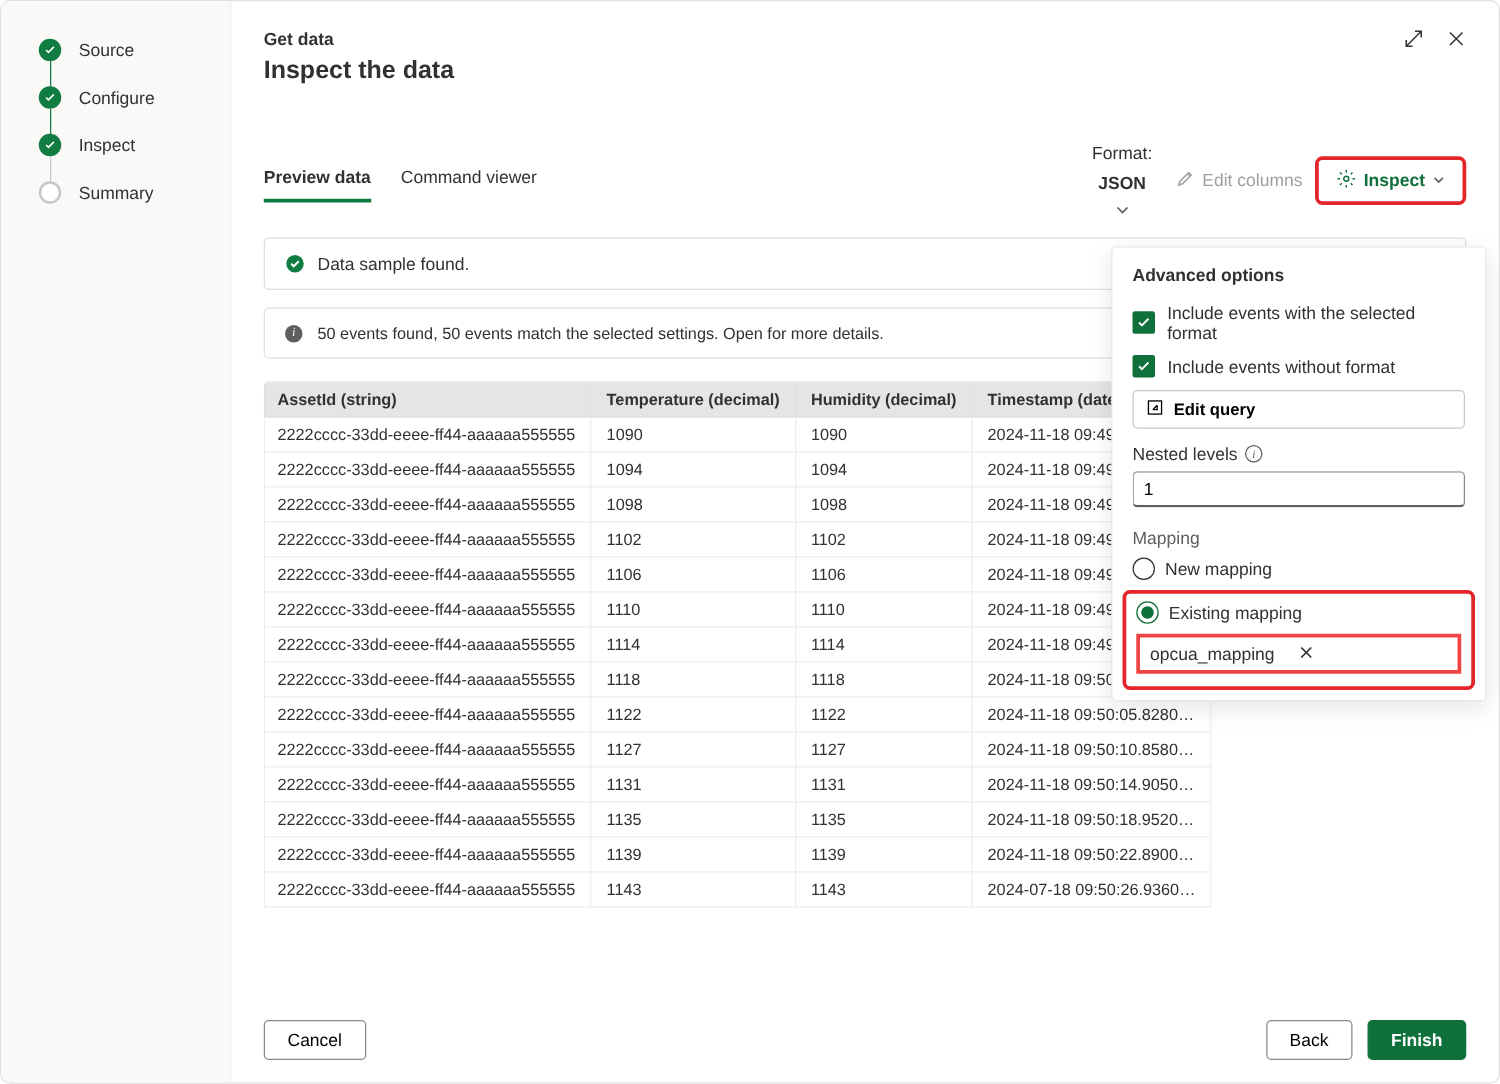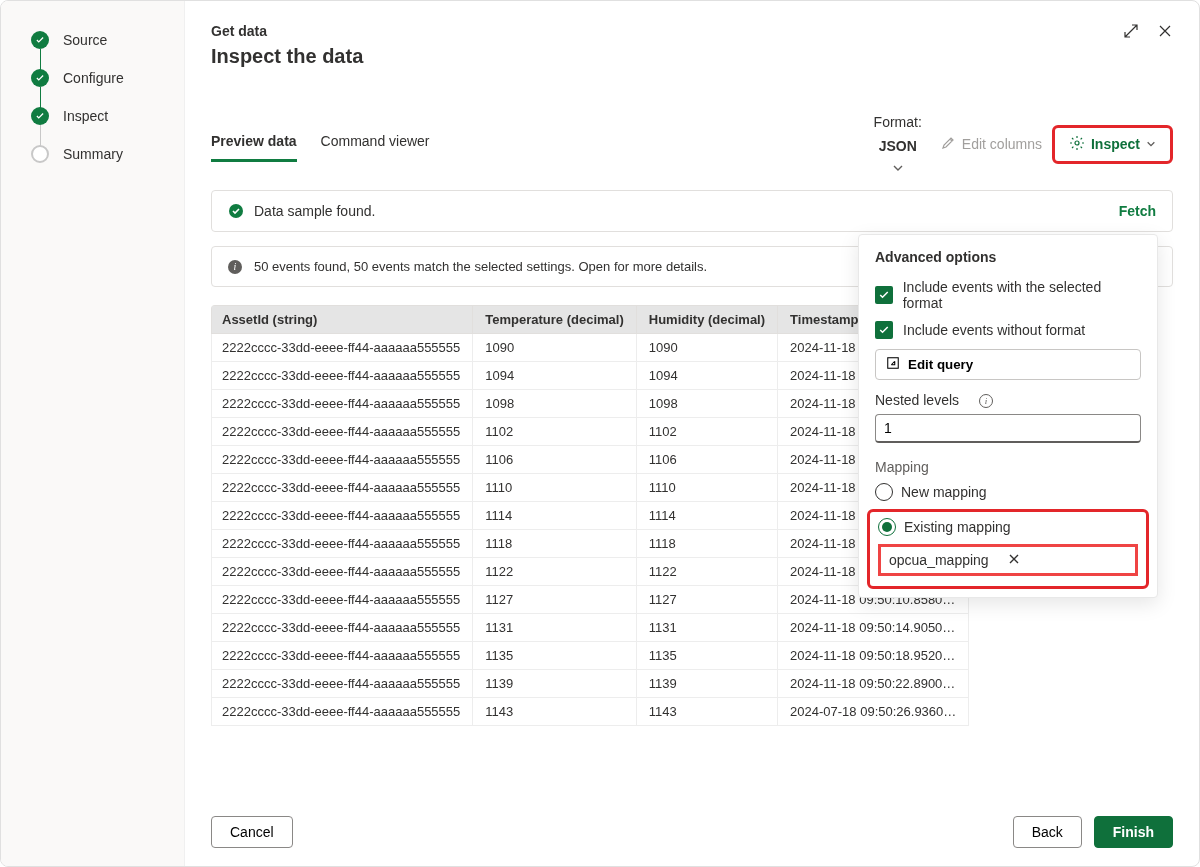--- a/index.html
+++ b/index.html
@@ -91,33 +91,32 @@
 
   .table-wrap { margin-top: 18px; flex:1; overflow:hidden; border-top-left-radius:4px;}
   table { border-collapse: collapse; width:680px; }
   th, td { text-align:left; font-size:13px; padding: 6px 12px; border-bottom:1px solid #ededed; white-space:nowrap;}
   th { font-weight:600; border:1px solid #e1dfdd; background:#e5e5e5; height: 28px;}
   td:first-child, th:first-child { padding-left: 10px; }
   tbody tr td { border-left:1px solid #ededed; border-right:1px solid #ededed;}
 
   
   .adv-panel {
-    position:absolute; top: 196px; right: 41px; width: 300px;
+    position:absolute; top: 196px; right: 10px; width: 300px;
     background:#fff; z-index:10; font-size: 14px;
     box-shadow: 0 6px 20px rgba(0,0,0,0.10); border: 1px solid #e8e8e8;
     border-radius:4px;
-    margin-top:37px;
   }
   .adv-panel-inner { padding: 14px 16px 16px 16px; }
   .adv-heading { font-weight:600; margin-bottom:14px; }
   .chk-row { display:flex; align-items:center; gap:10px; margin-bottom:10px; }
   .chkbox { width:18px; height:18px; background:#0f703b; border-radius:2px; display:flex; align-items:center; justify-content:center; color:#fff; }
   .chkbox svg { width:12px; height:12px; }
   .qry-btn { width: 100%; border:1px solid #c8c6c4; border-radius:4px; padding:6px 10px; background:#fff; display:flex; align-items:center; gap:8px; font-weight:600; cursor:pointer; margin-top:4px; margin-bottom:12px;}
-  .label-row { display:flex; align-items:flex-end; gap:20px; margin-bottom:6px;}
+  .label-row { display:flex; align-items:center; gap:6px; margin-bottom:6px;}
   .info-outline { width:14px; height:14px; border:1px solid #605e5c; border-radius:50%; color:#605e5c; font-size:9px; display:flex; align-items:center; justify-content:center; font-family:Georgia,serif; font-style:italic;}
   .text-input {
     width:100%; border:1px solid #8a8886; border-bottom:2px solid #605e5c; border-radius:4px;
     padding:5px 8px; font-size:14px; background:#fff; outline:none;
   }
   .sect-label { font-weight:400; color:#605e5c; margin-top:16px; margin-bottom:8px; font-size:14px;}
   .radio-row { display:flex; align-items:center; gap:8px; margin-bottom:8px; cursor:pointer;}
   .radio { width:18px; height:18px; border-radius:50%; border:1px solid #323130; position:relative; flex:0 0 18px;}
   .radio.checked::after { content:""; position:absolute; inset:3px; border-radius:50%; background:#0f703b; }
   .radio.checked { border-color:#0f703b; }

